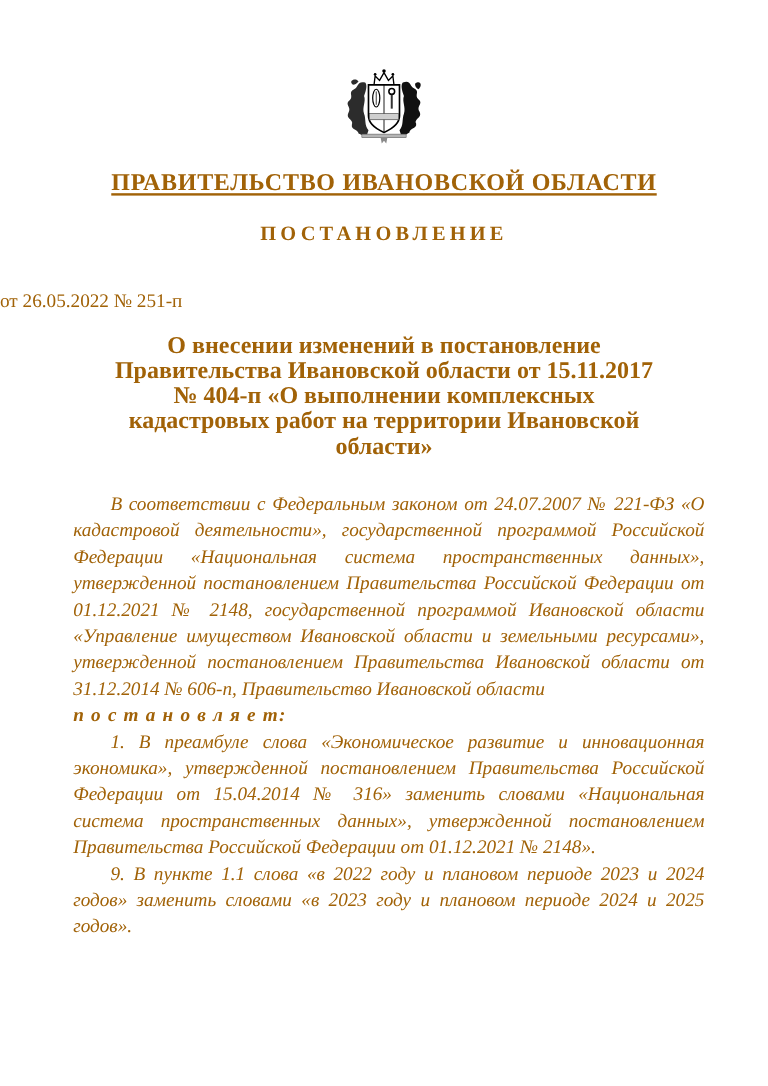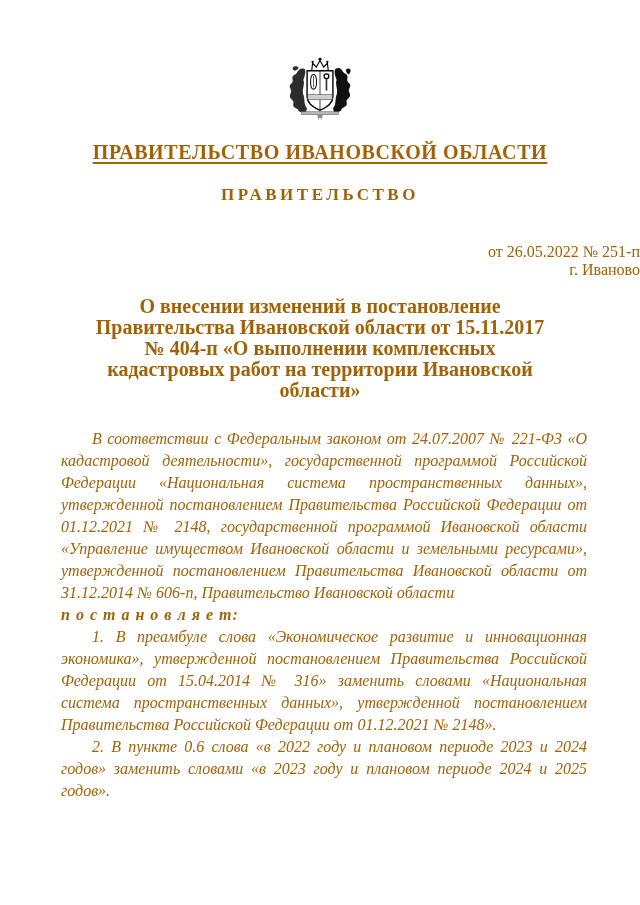--- a/index.html
+++ b/index.html
@@ -32,21 +32,21 @@
   }
   .doc-type {
     margin-top: 21px;
     text-align: center;
     font-size: 17px;
     font-weight: bold;
     letter-spacing: 3.5px;
   }
   .date-block {
     margin-top: 38px;
-    text-align: right;
+    text-align: left;
     font-size: 16px;
     line-height: 18px;
   }
   .doc-title {
     margin: 17px auto 0 auto;
     width: 470px;
     text-align: center;
     font-size: 20px;
     font-weight: bold;
     line-height: 21px;
@@ -104,28 +104,27 @@
 
       <rect x="36.8" y="43" width="26.4" height="5.5" fill="#cfcfcf" stroke="#444" stroke-width="0.6"></rect>
 
       <rect x="30" y="61.5" width="40" height="3.2" fill="#b5b5b5" stroke="#555" stroke-width="0.5"></rect>
       <path d="M47,65 L53,65 L52,70 L50,67.5 L48,70 Z" fill="#8a8a8a"></path>
     </svg>
   </div>
 
   <h1 class="org-name">ПРАВИТЕЛЬСТВО ИВАНОВСКОЙ ОБЛАСТИ</h1>
 
-  <div class="doc-type">ПРАВИТЕЛЬСТВО</div>
+  <div class="doc-type">ПОСТАНОВЛЕНИЕ</div>
 
   <div class="date-block">
     <div>от 26.05.2022 № 251-п</div>
-    <div>г. Иваново</div>
   </div>
 
   <div class="doc-title">О внесении изменений в постановление Правительства Ивановской области от 15.11.2017 № 404-п «О выполнении комплексных кадастровых работ на территории Ивановской области»</div>
 
   <div class="body-text">
     <p class="para"><span>В соответствии с Федеральным законом от 24.07.2007 № 221-ФЗ «О кадастровой деятельности», государственной программой Российской Федерации «Национальная система пространственных данных», утвержденной постановлением Правительства Российской Федерации от 01.12.2021 № 2148, государственной программой Ивановской области «Управление имуществом Ивановской области и земельными ресурсами», утвержденной постановлением Правительства Ивановской области от 31.12.2014 № 606-п, Правительство Ивановской области</span><span class="resolves">п о с т а н о в л я е т:</span></p>
     <p class="para">1. В преамбуле слова «Экономическое развитие и инновационная экономика», утвержденной постановлением Правительства Российской Федерации от 15.04.2014 № 316» заменить словами «Национальная система пространственных данных», утвержденной постановлением Правительства Российской Федерации от 01.12.2021 № 2148».</p>
-    <p class="para">2. В пункте 0.6 слова «в 2022 году и плановом периоде 2023 и 2024 годов» заменить словами «в 2023 году и плановом периоде 2024 и 2025 годов».</p>
+    <p class="para">9. В пункте 1.1 слова «в 2022 году и плановом периоде 2023 и 2024 годов» заменить словами «в 2023 году и плановом периоде 2024 и 2025 годов».</p>
   </div>
 
 </div>
 
 </body></html>

